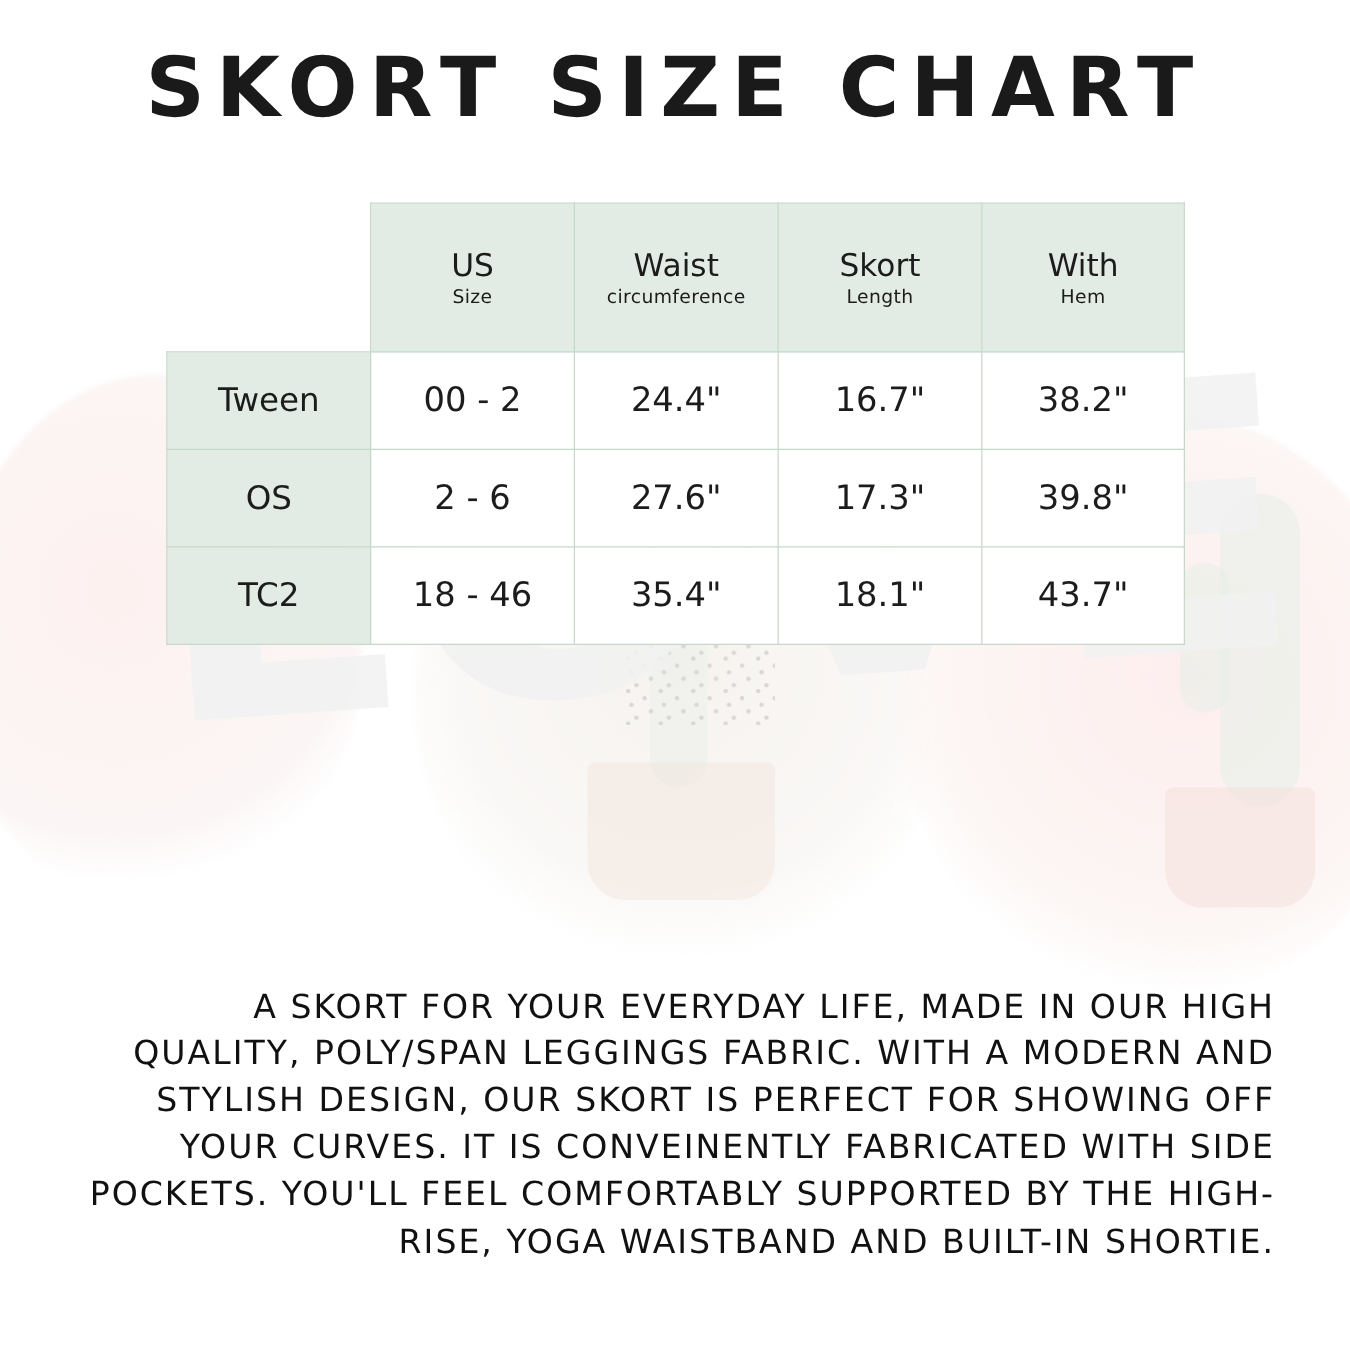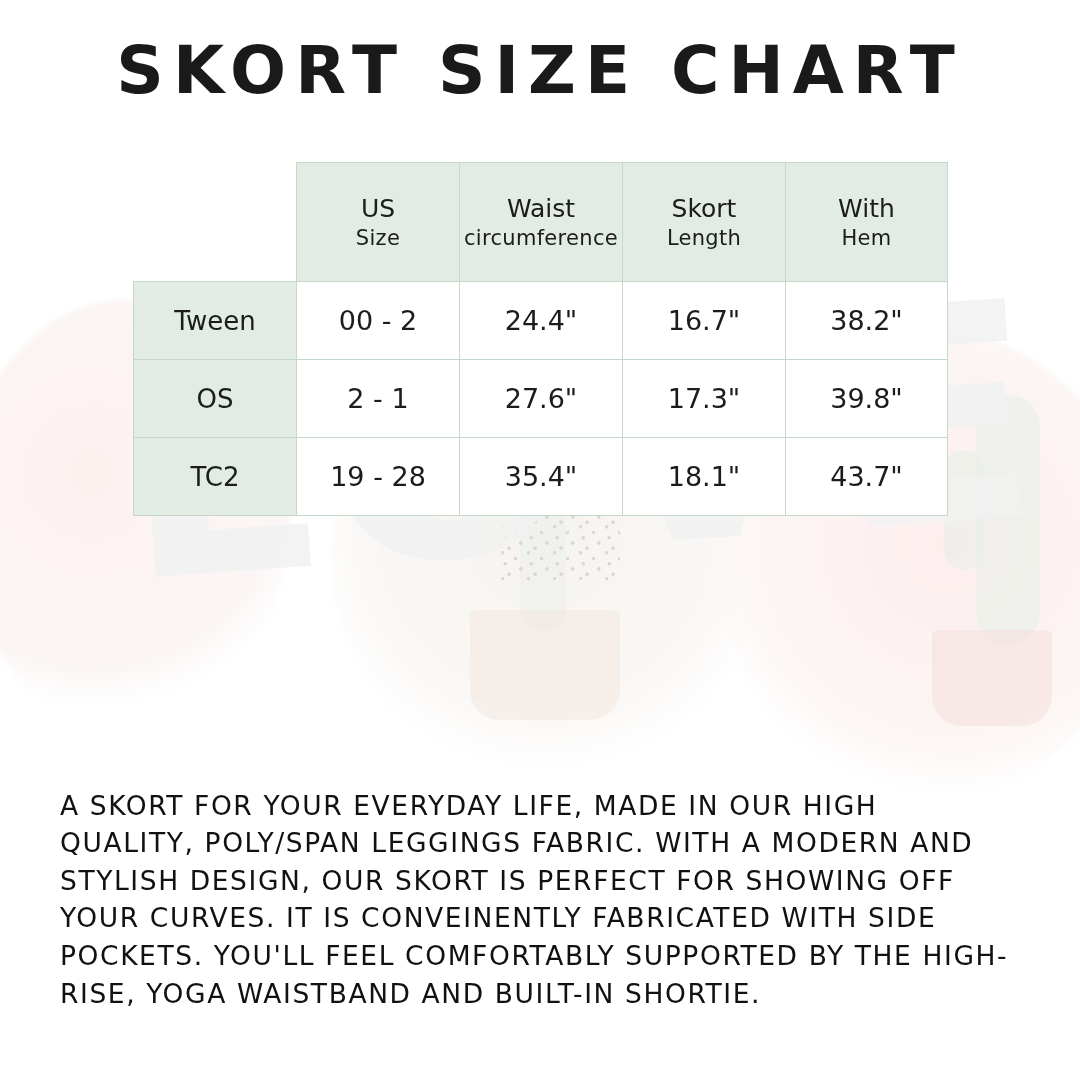--- a/index.html
+++ b/index.html
@@ -139,42 +139,42 @@
     font-size: 25px;
     line-height: 1.25;
     font-weight: 400;
   }
   tr.head td.corner {
     background: transparent;
     border: none;
   }
   tr.head td .sub {
     display: block;
-    font-size: 21px;
+    font-size: 15px;
     letter-spacing: .3px;
   }
 
   
   tbody tr td {
     height: 75px;
     font-size: 27px;
     background: #ffffff;
     margin-left: 48px;
   }
   tbody tr td.rowlabel {
     background: #e3ece4;
     font-size: 26px;
   }
 
   .desc {
     position: absolute;
     left: 60px;
     right: 60px;
     top: 760px;
-    text-align: left;
+    text-align: right;
     font-family: "DejaVu Sans", sans-serif;
     font-size: 26.5px;
     line-height: 1.42;
     letter-spacing: 1.6px;
     color: #111111;
     text-transform: uppercase;
   }
 </style>
 </head>
 <body>
@@ -229,28 +229,28 @@
       <tbody>
         <tr>
           <td class="rowlabel">Tween</td>
           <td>00 - 2</td>
           <td>24.4"</td>
           <td>16.7"</td>
           <td>38.2"</td>
         </tr>
         <tr>
           <td class="rowlabel">OS</td>
-          <td>2 - 1</td>
+          <td>2 - 6</td>
           <td>27.6"</td>
           <td>17.3"</td>
           <td>39.8"</td>
         </tr>
         <tr>
           <td class="rowlabel">TC2</td>
-          <td>19 - 28</td>
+          <td>18 - 46</td>
           <td>35.4"</td>
           <td>18.1"</td>
           <td>43.7"</td>
         </tr>
       </tbody>
     </table>
   </div>
 
   <p class="desc">A skort for your everyday life, made in our high quality, poly/span leggings fabric. With a modern and stylish design, our skort is perfect for showing off your curves. It is conveinently fabricated with side pockets. You'll feel comfortably supported by the high-rise, yoga waistband and built-in shortie.</p>
 

